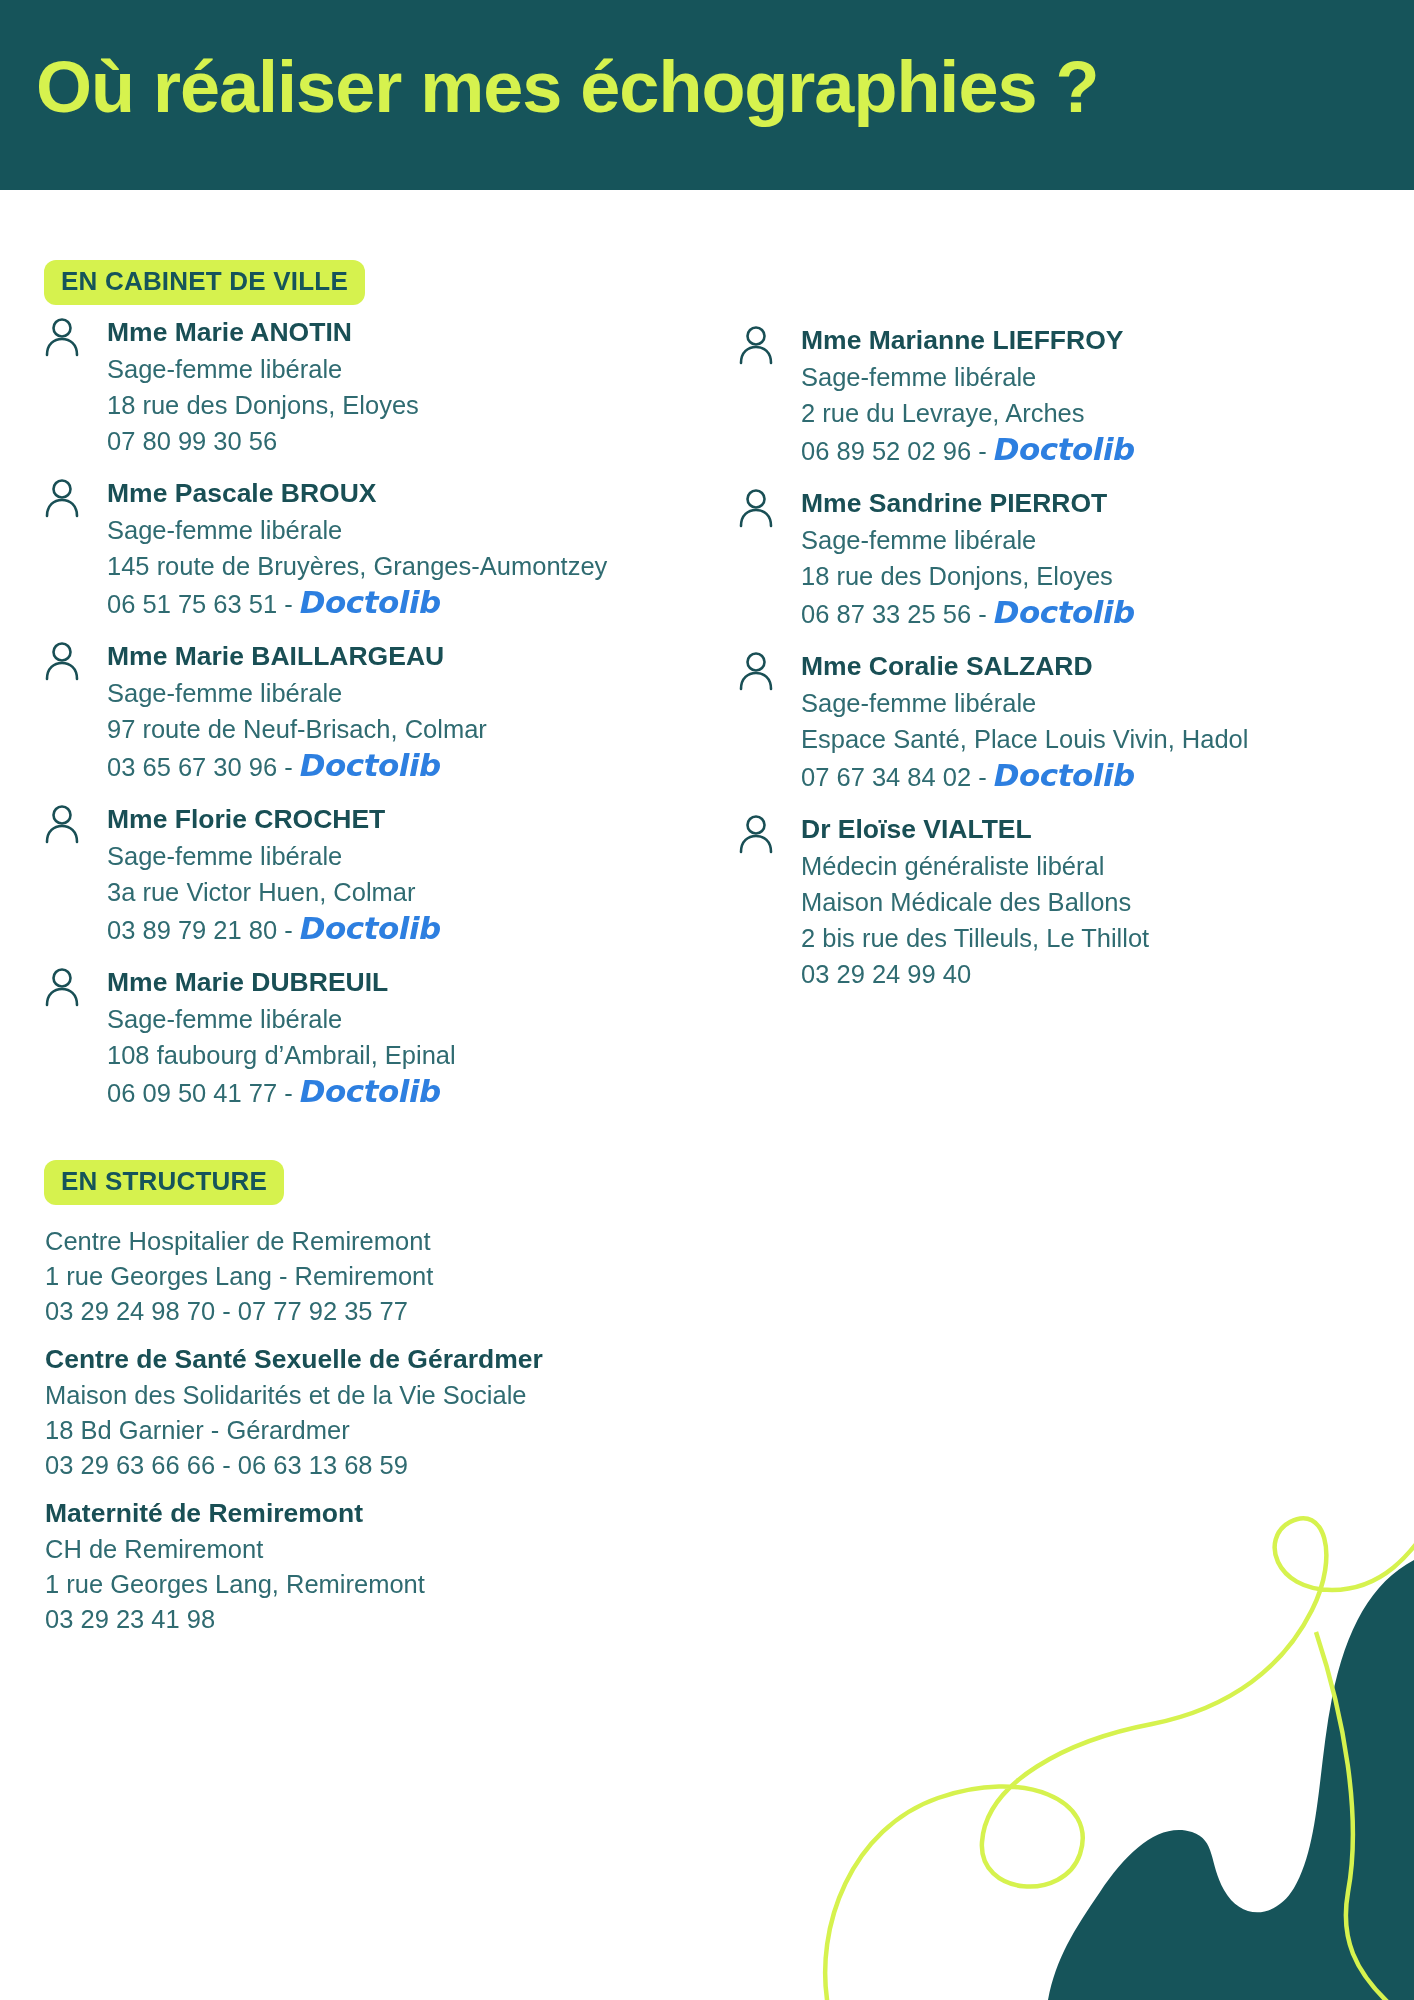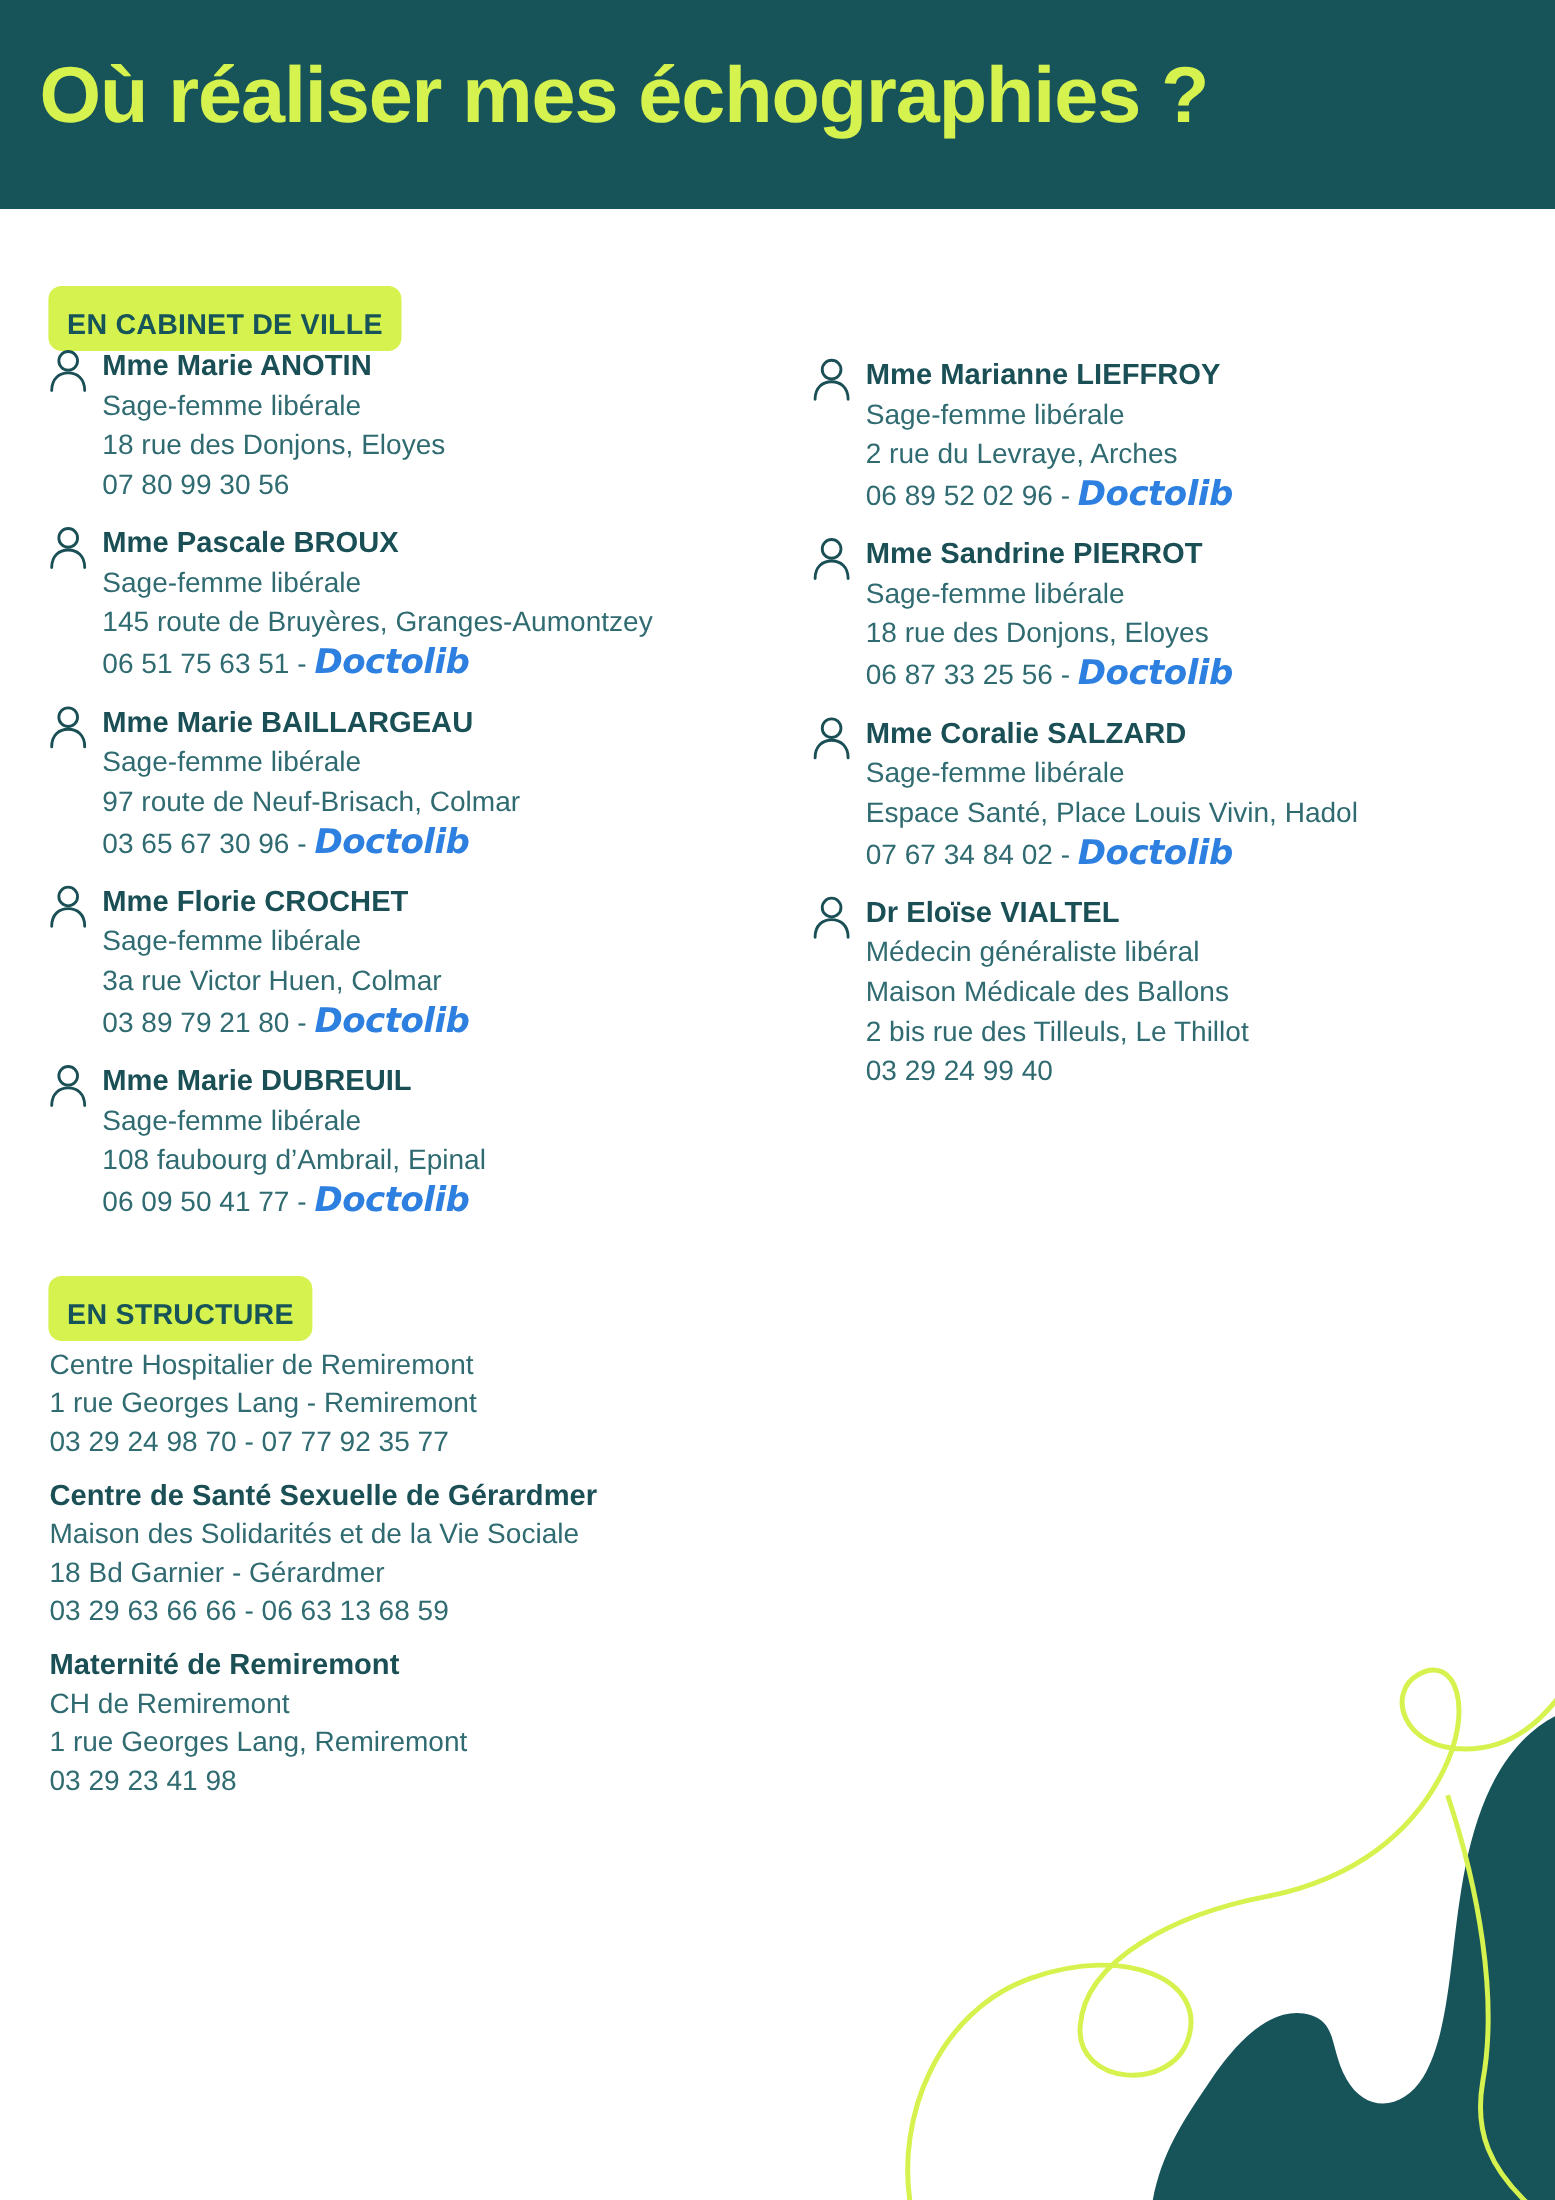--- a/index.html
+++ b/index.html
@@ -9,29 +9,29 @@
   html,body{background:#9aa0a3}
   body{font-family:"Liberation Sans","DejaVu Sans",sans-serif;}
   .page{position:relative;width:1414px;height:2000px;background:#ffffff;overflow:hidden;margin:0 auto}
 
   
   .header{position:absolute;left:0;top:0;width:100%;height:190px;background:var(--teal);z-index:1}
   .title{position:absolute;left:36px;top:46px;font-size:72px;font-weight:700;color:var(--lime);letter-spacing:-1px;white-space:nowrap}
 
   
   .badge{position:absolute;display:inline-block;background:var(--lime);color:var(--teal);
-    font-weight:700;font-size:26px;padding:20px 17px 8px;border-radius:12px;z-index:6;letter-spacing:.2px}
+    font-weight:700;font-size:26px;padding:6px 17px 8px;border-radius:12px;z-index:6;letter-spacing:.2px}
   #badge-cabinet{left:44px;top:260px}
   #badge-structure{left:44px;top:1160px}
 
   
   .col{position:absolute;z-index:6}
   #col-left{left:44px;top:314px;width:650px}
   #col-right{left:738px;top:322px;width:660px}
-  .entry{display:flex;gap:13px;margin-bottom:16px}
+  .entry{display:flex;gap:27px;margin-bottom:16px}
   .person{flex:none;margin-top:3px}
   .ename{font-size:26.5px;line-height:37px;font-weight:700;color:var(--name)}
   .eline{font-size:25.5px;line-height:36px;color:var(--body)}
   .doctolib{font-family:"DejaVu Sans",sans-serif;font-style:italic;font-weight:700;
     color:var(--docto);font-size:31px;letter-spacing:-.5px}
 
   
   #structure-list{position:absolute;left:45px;top:1224px;width:620px;z-index:6}
   .sitem{margin-bottom:11px}
   .stitle{font-size:26.5px;line-height:38px;font-weight:700;color:var(--name)}

